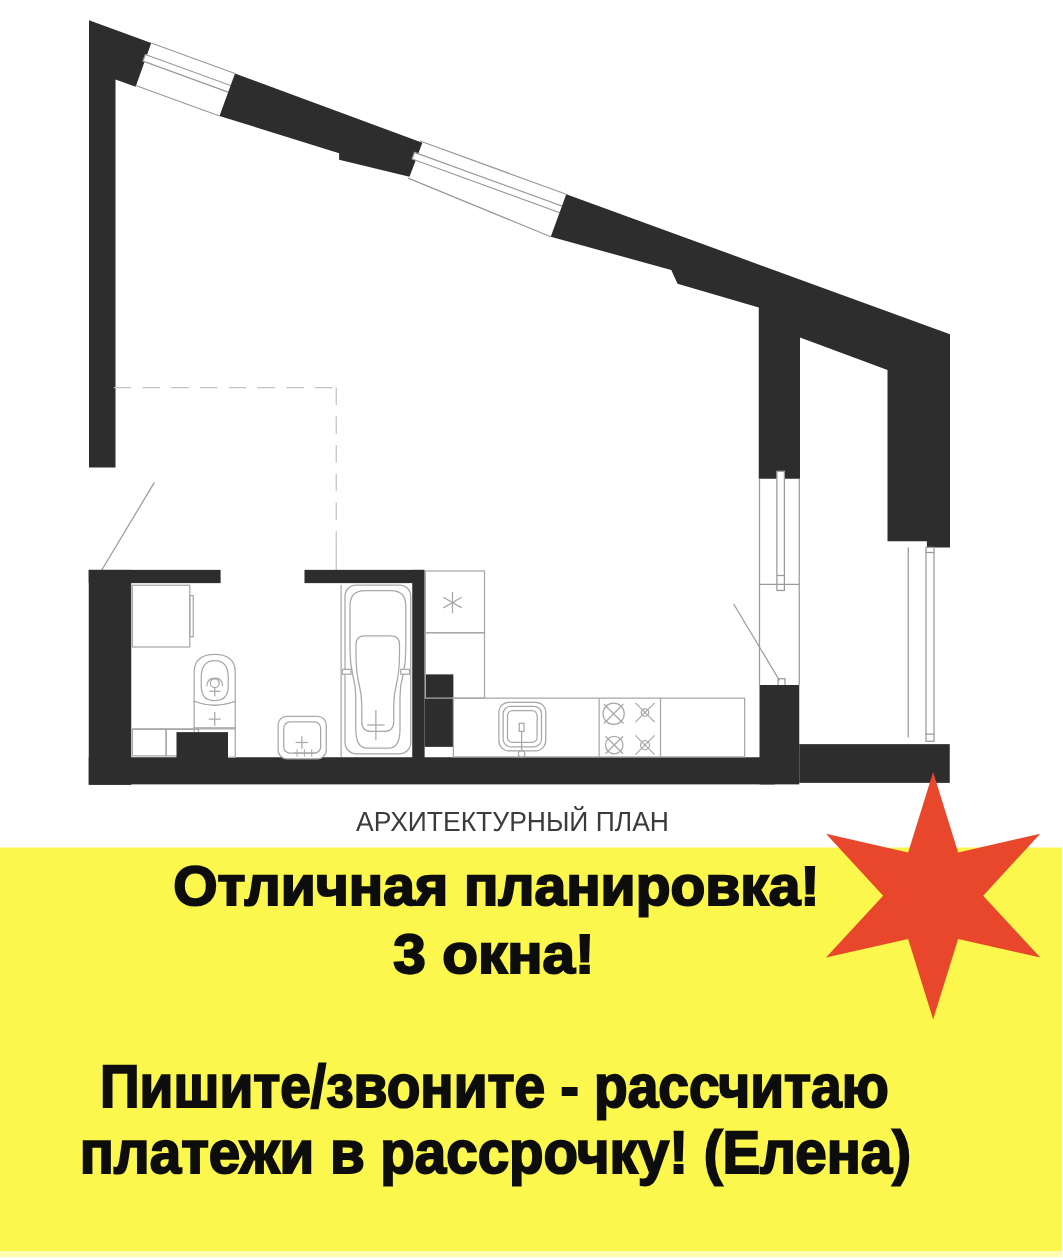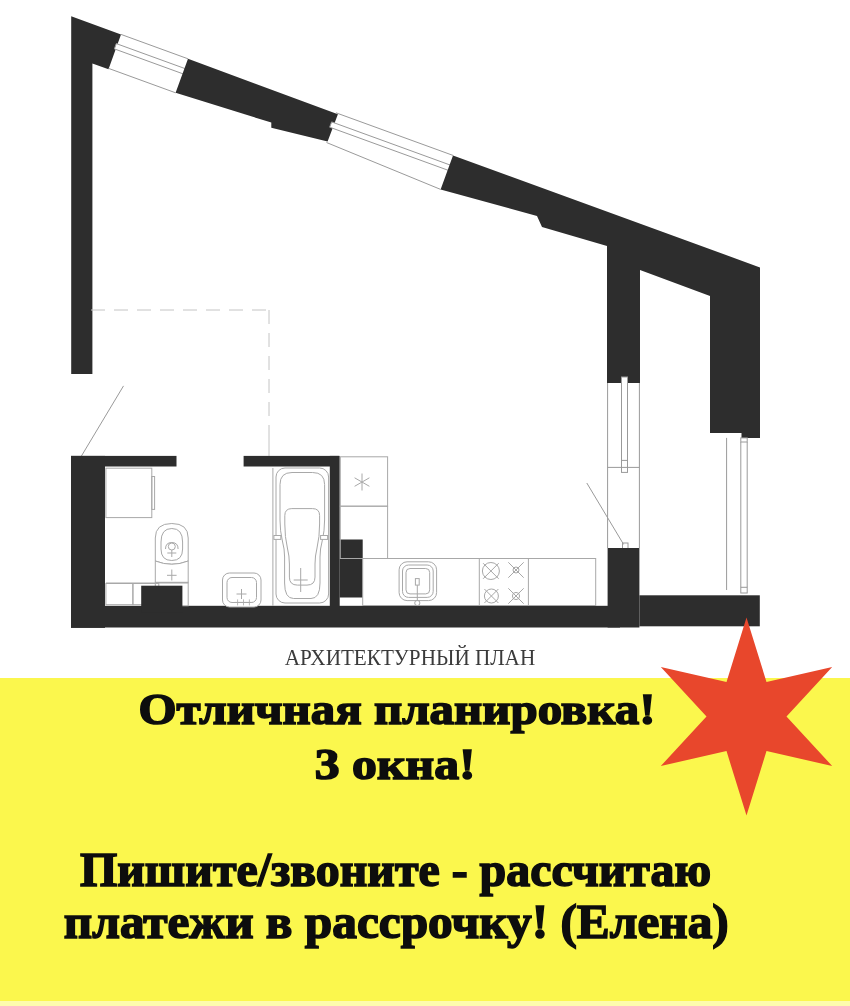--- a/index.html
+++ b/index.html
@@ -1,17 +1,17 @@
 <!DOCTYPE html>
 <html><head>
 <meta charset="utf-8">
 <style>
   html,body{margin:0;padding:0;background:#ffffff;}
   #page{position:relative;width:850px;height:1006px;overflow:hidden;background:#ffffff;
-        font-family:Liberation Serif, serif;}
+        font-family:Liberation Sans, sans-serif;}
   svg{display:block;}
 </style>
 </head>
 <body>
 <div id="page">
 <svg width="850" height="1006" viewBox="0 0 850 1006" xmlns="http://www.w3.org/2000/svg">
 <defs></defs>
 
 <rect x="0" y="0" width="850" height="678" fill="#ffffff"></rect>
 

